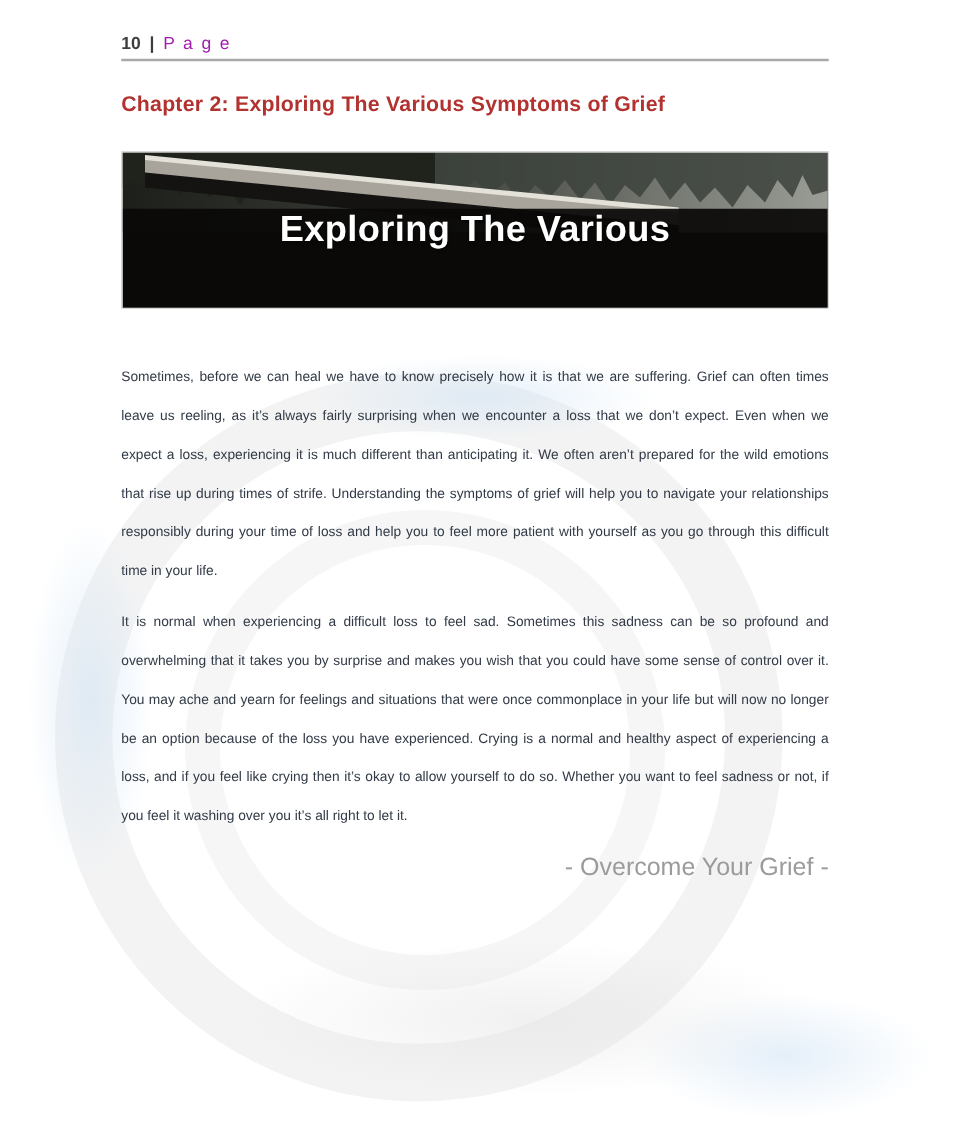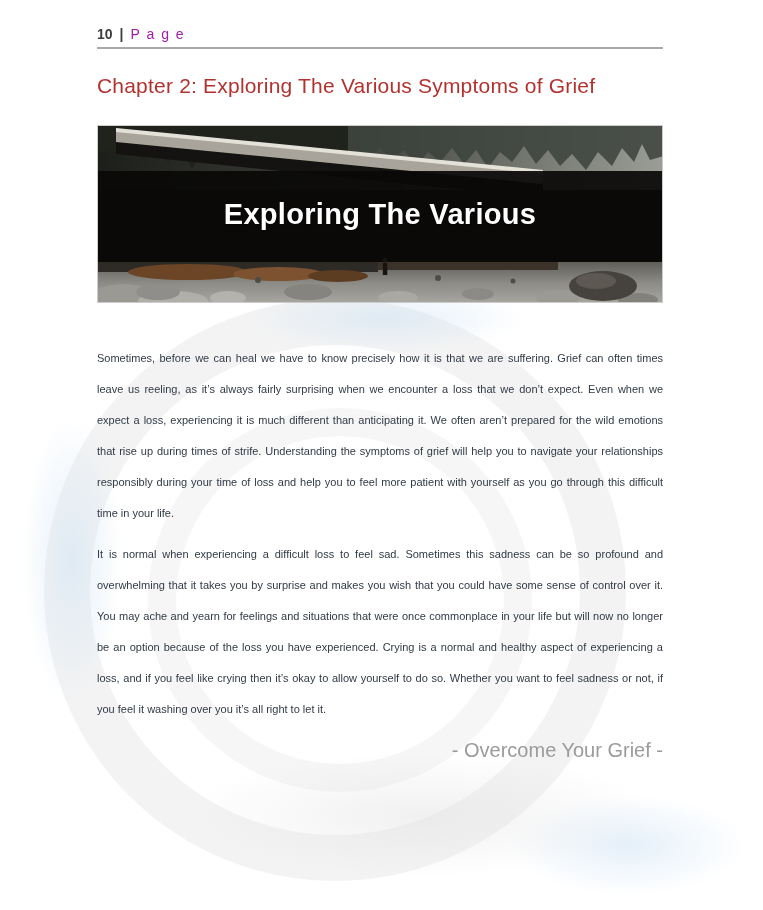--- a/index.html
+++ b/index.html
@@ -27,30 +27,30 @@
     border-bottom: 2px solid #a9a9a9;
     padding-bottom: 5px;
     font-size: 14px;
   }
   .page-number { font-weight: 700; color: #3d3d3d; }
   .separator   { font-weight: 700; color: #3d3d3d; }
   .page-label  { color: #a21caf; letter-spacing: 1.5px; }
 
   .chapter-heading {
     margin: 25px 0 0 0;
-    font-size: 21px;
-    font-weight: 400;
+    font-size: 17px;
+    font-weight: 700;
     color: #b23230;
     letter-spacing: 0.2px;
   }
 
   .hero {
     margin-top: 27px;
     position: relative;
-    width: 566px; height: 178px;
+    width: 566px; height: 126px;
     border: 1px solid #cccccc;
     box-sizing: border-box;
     overflow: hidden;
   }
   .hero svg { position: absolute; inset: 0; display: block; }
   .hero-title {
     position: absolute; inset: 0;
     display: flex; flex-direction: column;
     align-items: center; justify-content: center;
     text-align: center;

